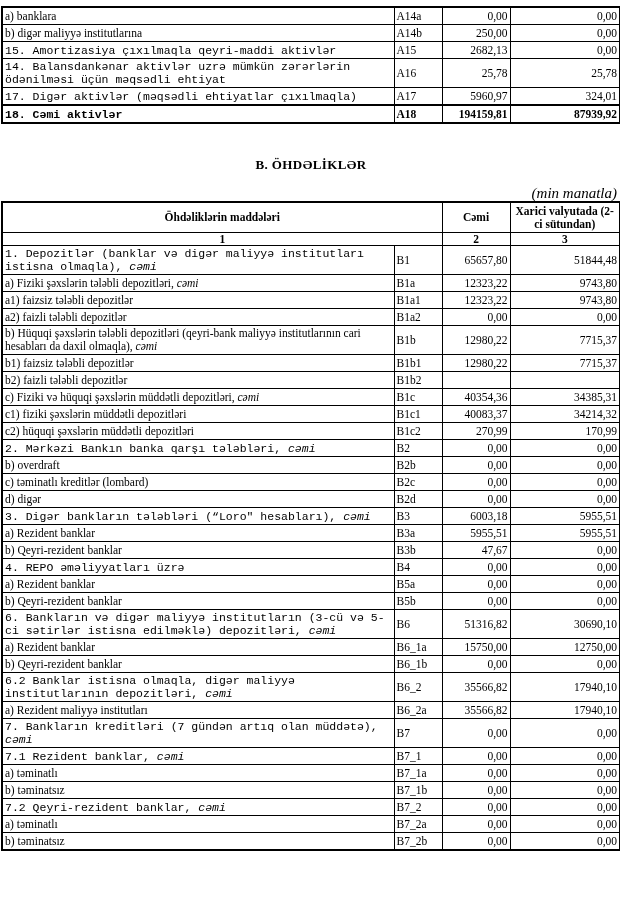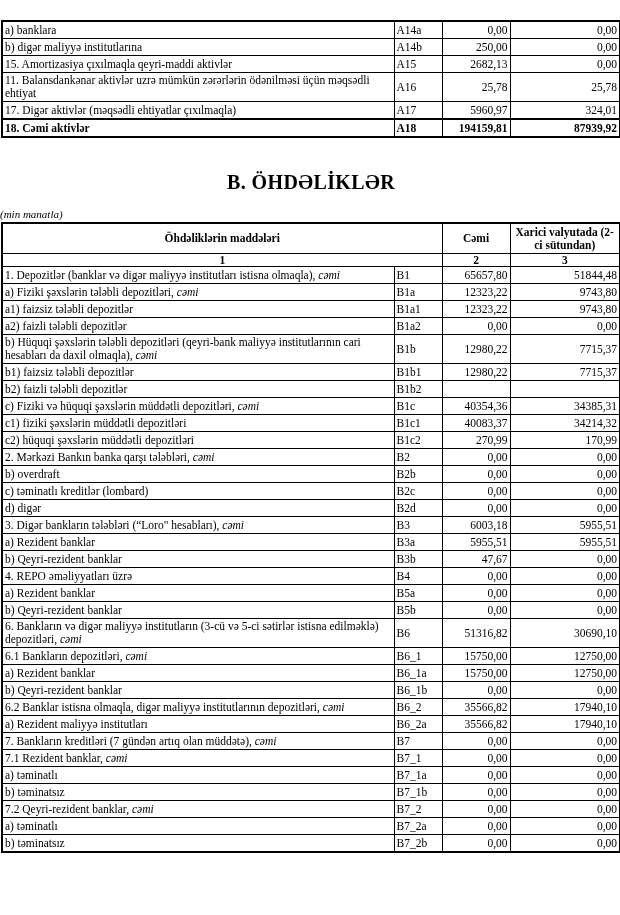--- a/index.html
+++ b/index.html
@@ -21,41 +21,42 @@
     border: 1px solid #000;
     font-size: 11.5px;
     line-height: 13px;
     padding: 1px 2px;
     vertical-align: middle;
     overflow: hidden;
     height: 14px;
   }
   table.fin th { font-weight: bold; text-align: center; }
   td.label { text-align: left; }
-  td.ind0 { padding-left: 3px; }
+  td.ind0 { padding-left: 3px; font-family: Liberation Mono, monospace; }
   td.ind1 { padding-left: 11px; }
   td.ind2 { padding-left: 25px; }
   td.code { }
   td.num  { text-align: right; padding-right: 3px; }
   .em { font-style: italic; }
   tr.total-row td { font-weight: bold; border-top: 2px solid #000; }
 
-  #assets-table { margin-top: 20px; border-radius: 7px; }
+  #assets-table { margin-top: 6px; border-radius: 7px; }
 
   .section-title {
     margin: 33px 0 0 2px;
     text-align: center;
-    font-size: 20px;
+    font-size: 13px;
     font-weight: bold;
     letter-spacing: 0.4px;
   }
   .unit-note {
     margin: 15px 3px 2px 0;
+    text-align: right;
     font-style: italic;
-    font-size: 11px;
+    font-size: 15px;
     line-height: 11px;
   }
   #liab-table thead th.h-main { height: 27px; }
   #liab-table thead tr.num-row th {
     height: 11px; line-height: 12px; padding: 0;
   }
 </style>
 </head>
 <body>
 
@@ -81,21 +82,21 @@
           <td class="num">250,00</td>
           <td class="num">0,00</td>
         </tr>
         <tr>
           <td class="label ind0">15. Amortizasiya çıxılmaqla qeyri-maddi aktivlər</td>
           <td class="code">A15</td>
           <td class="num">2682,13</td>
           <td class="num">0,00</td>
         </tr>
         <tr>
-          <td class="label ind0">11. Balansdankənar aktivlər uzrə mümkün zərərlərin ödənilməsi üçün məqsədli ehtiyat</td>
+          <td class="label ind0">14. Balansdankənar aktivlər uzrə mümkün zərərlərin ödənilməsi üçün məqsədli ehtiyat</td>
           <td class="code">A16</td>
           <td class="num">25,78</td>
           <td class="num">25,78</td>
         </tr>
         <tr>
           <td class="label ind0">17. Digər aktivlər (məqsədli ehtiyatlar çıxılmaqla)</td>
           <td class="code">A17</td>
           <td class="num">5960,97</td>
           <td class="num">324,01</td>
         </tr>
@@ -252,26 +253,20 @@
           <td class="num">0,00</td>
           <td class="num">0,00</td>
         </tr>
         <tr>
           <td class="label ind0">6. Bankların və digər maliyyə institutların (3-cü və 5-ci sətirlər istisna edilməklə) depozitləri, <span class="em">cəmi</span></td>
           <td class="code">B6</td>
           <td class="num">51316,82</td>
           <td class="num">30690,10</td>
         </tr>
         <tr>
-          <td class="label ind0">6.1  Bankların depozitləri, <span class="em">cəmi</span></td>
-          <td class="code">B6_1</td>
-          <td class="num">15750,00</td>
-          <td class="num">12750,00</td>
-        </tr>
-        <tr>
           <td class="label ind1">a) Rezident banklar</td>
           <td class="code">B6_1a</td>
           <td class="num">15750,00</td>
           <td class="num">12750,00</td>
         </tr>
         <tr>
           <td class="label ind1">b) Qeyri-rezident banklar</td>
           <td class="code">B6_1b</td>
           <td class="num">0,00</td>
           <td class="num">0,00</td>

